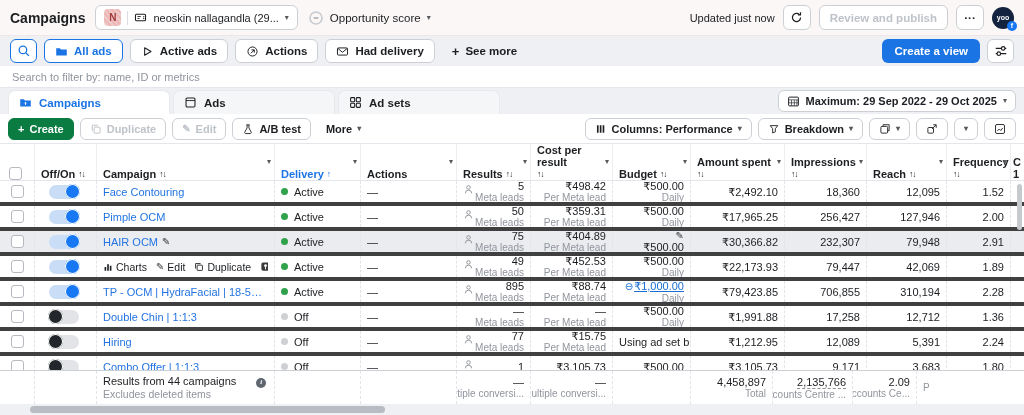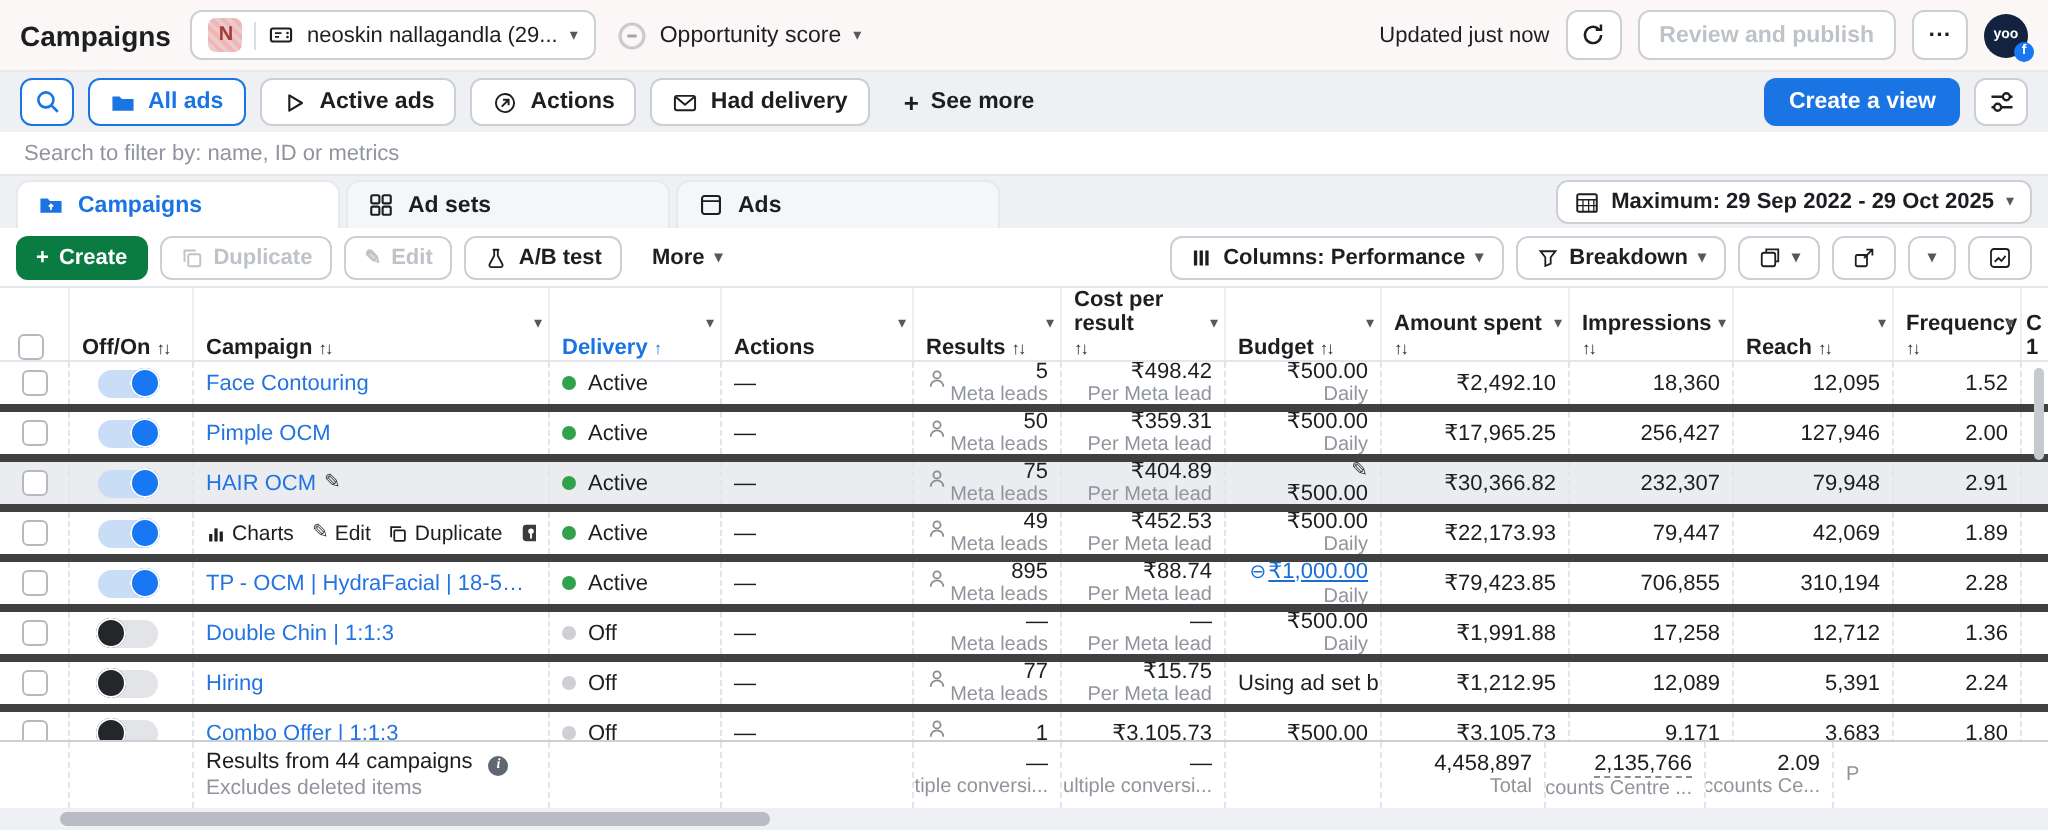--- a/index.html
+++ b/index.html
@@ -108,21 +108,21 @@
   .trow.budget-link .bpre{display:inline}
   .trow.budget-link .bval{color:#1a6fd4;text-decoration:underline}
   .trow.budget-text .c-budget .v2{align-items:flex-start}
   .vscroll{position:absolute;right:2px;top:3px;width:5px;height:46px;border-radius:3px;background:#c6c9ce;cursor:grab}
 
   
   .tfoot{height:34px;display:flex;border-top:1px solid #ccd0d4;background:#fff}
   .fc{border-left:1px dashed #e3e5e9;display:flex;align-items:center;padding:0 6px;overflow:hidden}
   .fc:first-child{border-left:none}
   .ftcol{display:flex;flex-direction:column;justify-content:center;line-height:13px}
-  .ft{font-size:11px;color:#1c1e21;display:flex;align-items:flex-end;gap:8px;white-space:nowrap}
+  .ft{font-size:11px;color:#1c1e21;display:flex;align-items:flex-end;gap:20px;white-space:nowrap}
   .fs{font-size:10.5px;color:#90949c;white-space:nowrap}
   .info{width:10px;height:10px;border-radius:50%;background:#606770;color:#fff;font-size:7px;font-style:italic;font-weight:bold;display:inline-flex;align-items:center;justify-content:center;font-family:"Liberation Serif",serif}
   .dashed-u{border-bottom:1px dashed #8a8d91}
 
   
   .hbar{height:11px;background:#eef0f3;position:relative}
   .hthumb{position:absolute;left:30px;top:2px;width:355px;height:7px;border-radius:4px;background:#b9bdc3;cursor:grab}
 
   svg{display:block;flex:none}
 </style>
@@ -226,33 +226,33 @@
   <div class="tabsbar">
     <div class="tab active">
       <svg width="13" height="13" viewBox="0 0 16 16">
           <path d="M1.5 4h4.4l1.4 1.6h7.2v7.2H1.5z" fill="#1b74e4"></path>
           <path d="M8 11V7.8M6.7 9 8 7.7 9.3 9" stroke="#fff" stroke-width="1.1" fill="none"></path>
         </svg>
       <span>Campaigns</span>
     </div>
     <div class="tab">
       <svg width="13" height="13" viewBox="0 0 16 16">
+          <rect x="2.5" y="2.5" width="11" height="11" rx="1.5" fill="none" stroke="#1c1e21" stroke-width="1.3"></rect>
+          <path d="M2.5 5.6h11" stroke="#1c1e21" stroke-width="1.1"></path>
+        </svg>
+      <span>Ads</span>
+    </div>
+    <div class="tab">
+      <svg width="13" height="13" viewBox="0 0 16 16">
           <rect x="2" y="2" width="5" height="5" rx="1" fill="none" stroke="#1c1e21" stroke-width="1.3"></rect>
           <rect x="9" y="2" width="5" height="5" rx="1" fill="none" stroke="#1c1e21" stroke-width="1.3"></rect>
           <rect x="2" y="9" width="5" height="5" rx="1" fill="none" stroke="#1c1e21" stroke-width="1.3"></rect>
           <rect x="9" y="9" width="5" height="5" rx="1" fill="none" stroke="#1c1e21" stroke-width="1.3"></rect>
         </svg>
       <span>Ad sets</span>
-    </div>
-    <div class="tab">
-      <svg width="13" height="13" viewBox="0 0 16 16">
-          <rect x="2.5" y="2.5" width="11" height="11" rx="1.5" fill="none" stroke="#1c1e21" stroke-width="1.3"></rect>
-          <path d="M2.5 5.6h11" stroke="#1c1e21" stroke-width="1.1"></path>
-        </svg>
-      <span>Ads</span>
     </div>
     <div class="datepill">
       <svg width="13" height="13" viewBox="0 0 16 16">
           <rect x="2" y="2.6" width="12" height="10.8" rx="1" fill="none" stroke="#1c1e21" stroke-width="1.2"></rect>
           <path d="M2 6h12M5.5 6v7.2M9 6v7.2M12.2 6v7.2M2 9.6h12" stroke="#1c1e21" stroke-width="0.8"></path>
         </svg>
       <span>Maximum: 29 Sep 2022 - 29 Oct 2025</span>
       <span class="caret">▾</span>
     </div>
   </div>

